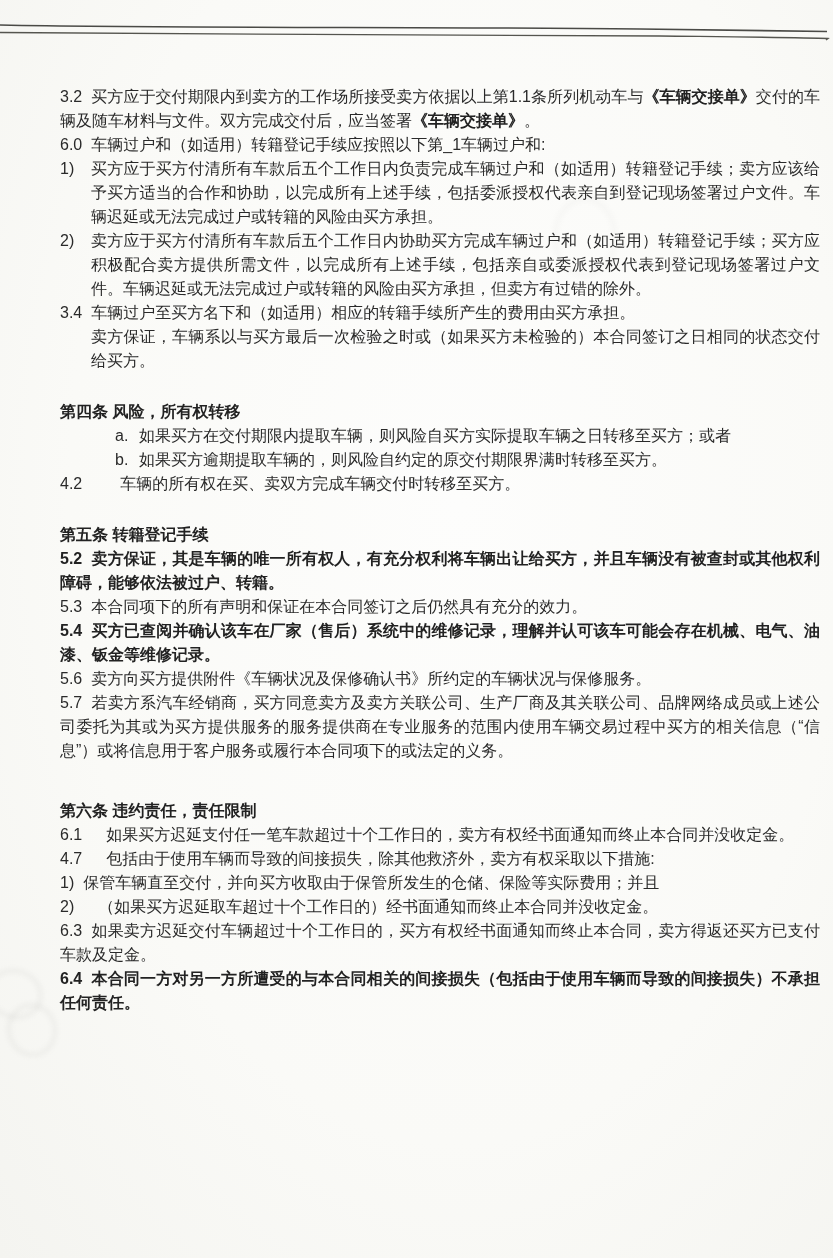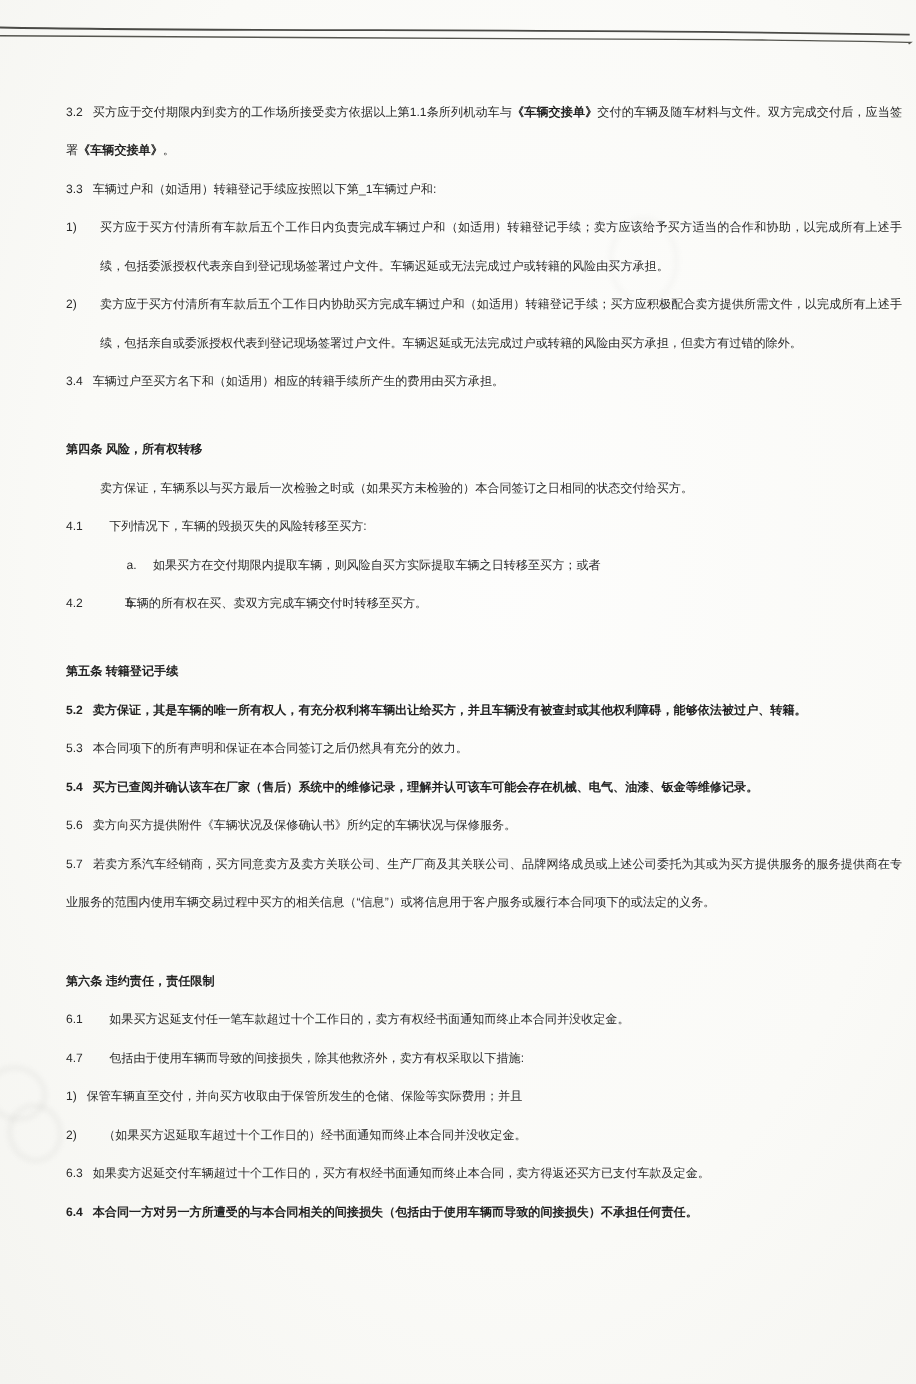--- a/index.html
+++ b/index.html
@@ -13,21 +13,21 @@
     font-family:"Liberation Sans","DejaVu Sans",sans-serif;
     color:#2a2a2a;
   }
   .edge-lines{position:absolute;top:0;left:0;}
   .ghost{position:absolute;border:6px solid #9a9a96;border-radius:50%;opacity:.07;filter:blur(2px);}
   .g1{left:-14px;top:968px;width:46px;height:40px;transform:rotate(18deg);}
   .g2{left:6px;top:1002px;width:40px;height:44px;transform:rotate(-12deg);}
   .g3{left:552px;top:196px;width:54px;height:70px;opacity:.04;}
   .content{
     position:absolute;left:60px;top:85px;width:760px;
-    font-size:11px;line-height:35px;
+    font-size:16px;line-height:24px;
     letter-spacing:0;
   }
   .block{margin:0;text-align:justify;}
   .heading{font-weight:bold;color:#222;}
   .bold{font-weight:bold;color:#222;}
   .gap-md{margin-top:27px;}
   .gap-lg{margin-top:36px;}
   .label{margin-right:9px;}
   .labelgap-wide .label{margin-right:24px;}
   .labelgap-xwide .label{margin-right:38px;}
@@ -48,29 +48,28 @@
     <path d="M0,25 C 180,28.5 430,26.5 640,29 C 730,30 790,30.5 827,31.5" fill="none" stroke="#4a4a46" stroke-width="1.6"></path>
     <path d="M0,32.5 C 200,35.5 470,33.5 660,36 C 745,37 800,37.5 828,38.5 L 826,40" fill="none" stroke="#55554f" stroke-width="1.3"></path>
   </svg>
 
   <div class="ghost g1"></div>
   <div class="ghost g2"></div>
   <div class="ghost g3"></div>
 
   <div class="content">
       <div class="block para level-clause"><span class="label">3.2</span><span class="text"><span>买方应于交付期限内到卖方的工作场所接受卖方依据以上第1.1条所列机动车与</span><span class="seg-b">《车辆交接单》</span><span>交付的车辆及随车材料与文件。双方完成交付后，应当签署</span><span class="seg-b">《车辆交接单》</span><span>。</span></span></div>
-      <div class="block para level-clause"><span class="label">3.3</span><span class="text"><span>车辆过户和（如适用）转籍登记手续应按照以下第</span><span class="seg-u">_1</span><span>车辆过户和:</span></span></div>
+      <div class="block para level-clause"><span class="label">6.0</span><span class="text"><span>车辆过户和（如适用）转籍登记手续应按照以下第</span><span class="seg-u">_1</span><span>车辆过户和:</span></span></div>
       <div class="block para level-item"><span class="label">1)</span><span class="text"><span>买方应于买方付清所有车款后五个工作日内负责完成车辆过户和（如适用）转籍登记手续；卖方应该给予买方适当的合作和协助，以完成所有上述手续，包括委派授权代表亲自到登记现场签署过户文件。车辆迟延或无法完成过户或转籍的风险由买方承担。</span></span></div>
       <div class="block para level-item"><span class="label">2)</span><span class="text"><span>卖方应于买方付清所有车款后五个工作日内协助买方完成车辆过户和（如适用）转籍登记手续；买方应积极配合卖方提供所需文件，以完成所有上述手续，包括亲自或委派授权代表到登记现场签署过户文件。车辆迟延或无法完成过户或转籍的风险由买方承担，但卖方有过错的除外。</span></span></div>
       <div class="block para level-clause"><span class="label">3.4</span><span class="text"><span>车辆过户至买方名下和（如适用）相应的转籍手续所产生的费用由买方承担。</span></span></div>
+      <div class="block para level-continuation"><span class="text"><span>卖方保证，车辆系以与买方最后一次检验之时或（如果买方未检验的）本合同签订之日相同的状态交付给买方。</span></span></div>
       <div class="block heading gap-md"><span class="text"><span>第四条 风险，所有权转移</span></span></div>
-      <div class="block para level-continuation"><span class="text"><span>卖方保证，车辆系以与买方最后一次检验之时或（如果买方未检验的）本合同签订之日相同的状态交付给买方。</span></span></div>
-      <div class="block para level-clause labelgap-wide"><span class="label">4.1</span><span class="text"><span>下列情况下，车辆的毁损灭失的风险转移至买方:</span></span></div>
       <div class="block para level-subitem"><span class="label">a.</span><span class="text"><span>如果买方在交付期限内提取车辆，则风险自买方实际提取车辆之日转移至买方；或者</span></span></div>
-      <div class="block para level-subitem"><span class="label">b.</span></div>
+      <div class="block para level-subitem"><span class="label">b.</span><span class="text"><span>如果买方逾期提取车辆的，则风险自约定的原交付期限界满时转移至买方。</span></span></div>
       <div class="block para level-clause labelgap-xwide"><span class="label">4.2</span><span class="text"><span>车辆的所有权在买、卖双方完成车辆交付时转移至买方。</span></span></div>
       <div class="block heading gap-md"><span class="text"><span>第五条 转籍登记手续</span></span></div>
       <div class="block para level-clause bold"><span class="label">5.2</span><span class="text"><span>卖方保证，其是车辆的唯一所有权人，有充分权利将车辆出让给买方，并且车辆没有被查封或其他权利障碍，能够依法被过户、转籍。</span></span></div>
       <div class="block para level-clause"><span class="label">5.3</span><span class="text"><span>本合同项下的所有声明和保证在本合同签订之后仍然具有充分的效力。</span></span></div>
       <div class="block para level-clause bold"><span class="label">5.4</span><span class="text"><span>买方已查阅并确认该车在厂家（售后）系统中的维修记录，理解并认可该车可能会存在机械、电气、油漆、钣金等维修记录。</span></span></div>
       <div class="block para level-clause"><span class="label">5.6</span><span class="text"><span>卖方向买方提供附件《车辆状况及保修确认书》所约定的车辆状况与保修服务。</span></span></div>
       <div class="block para level-clause"><span class="label">5.7</span><span class="text"><span>若卖方系汽车经销商，买方同意卖方及卖方关联公司、生产厂商及其关联公司、品牌网络成员或上述公司委托为其或为买方提供服务的服务提供商在专业服务的范围内使用车辆交易过程中买方的相关信息（“信息”）或将信息用于客户服务或履行本合同项下的或法定的义务。</span></span></div>
       <div class="block heading gap-lg"><span class="text"><span>第六条 违约责任，责任限制</span></span></div>
       <div class="block para level-clause labelgap-wide"><span class="label">6.1</span><span class="text"><span>如果买方迟延支付任一笔车款超过十个工作日的，卖方有权经书面通知而终止本合同并没收定金。</span></span></div>
       <div class="block para level-clause labelgap-wide"><span class="label">4.7</span><span class="text"><span>包括由于使用车辆而导致的间接损失，除其他救济外，卖方有权采取以下措施:</span></span></div>

